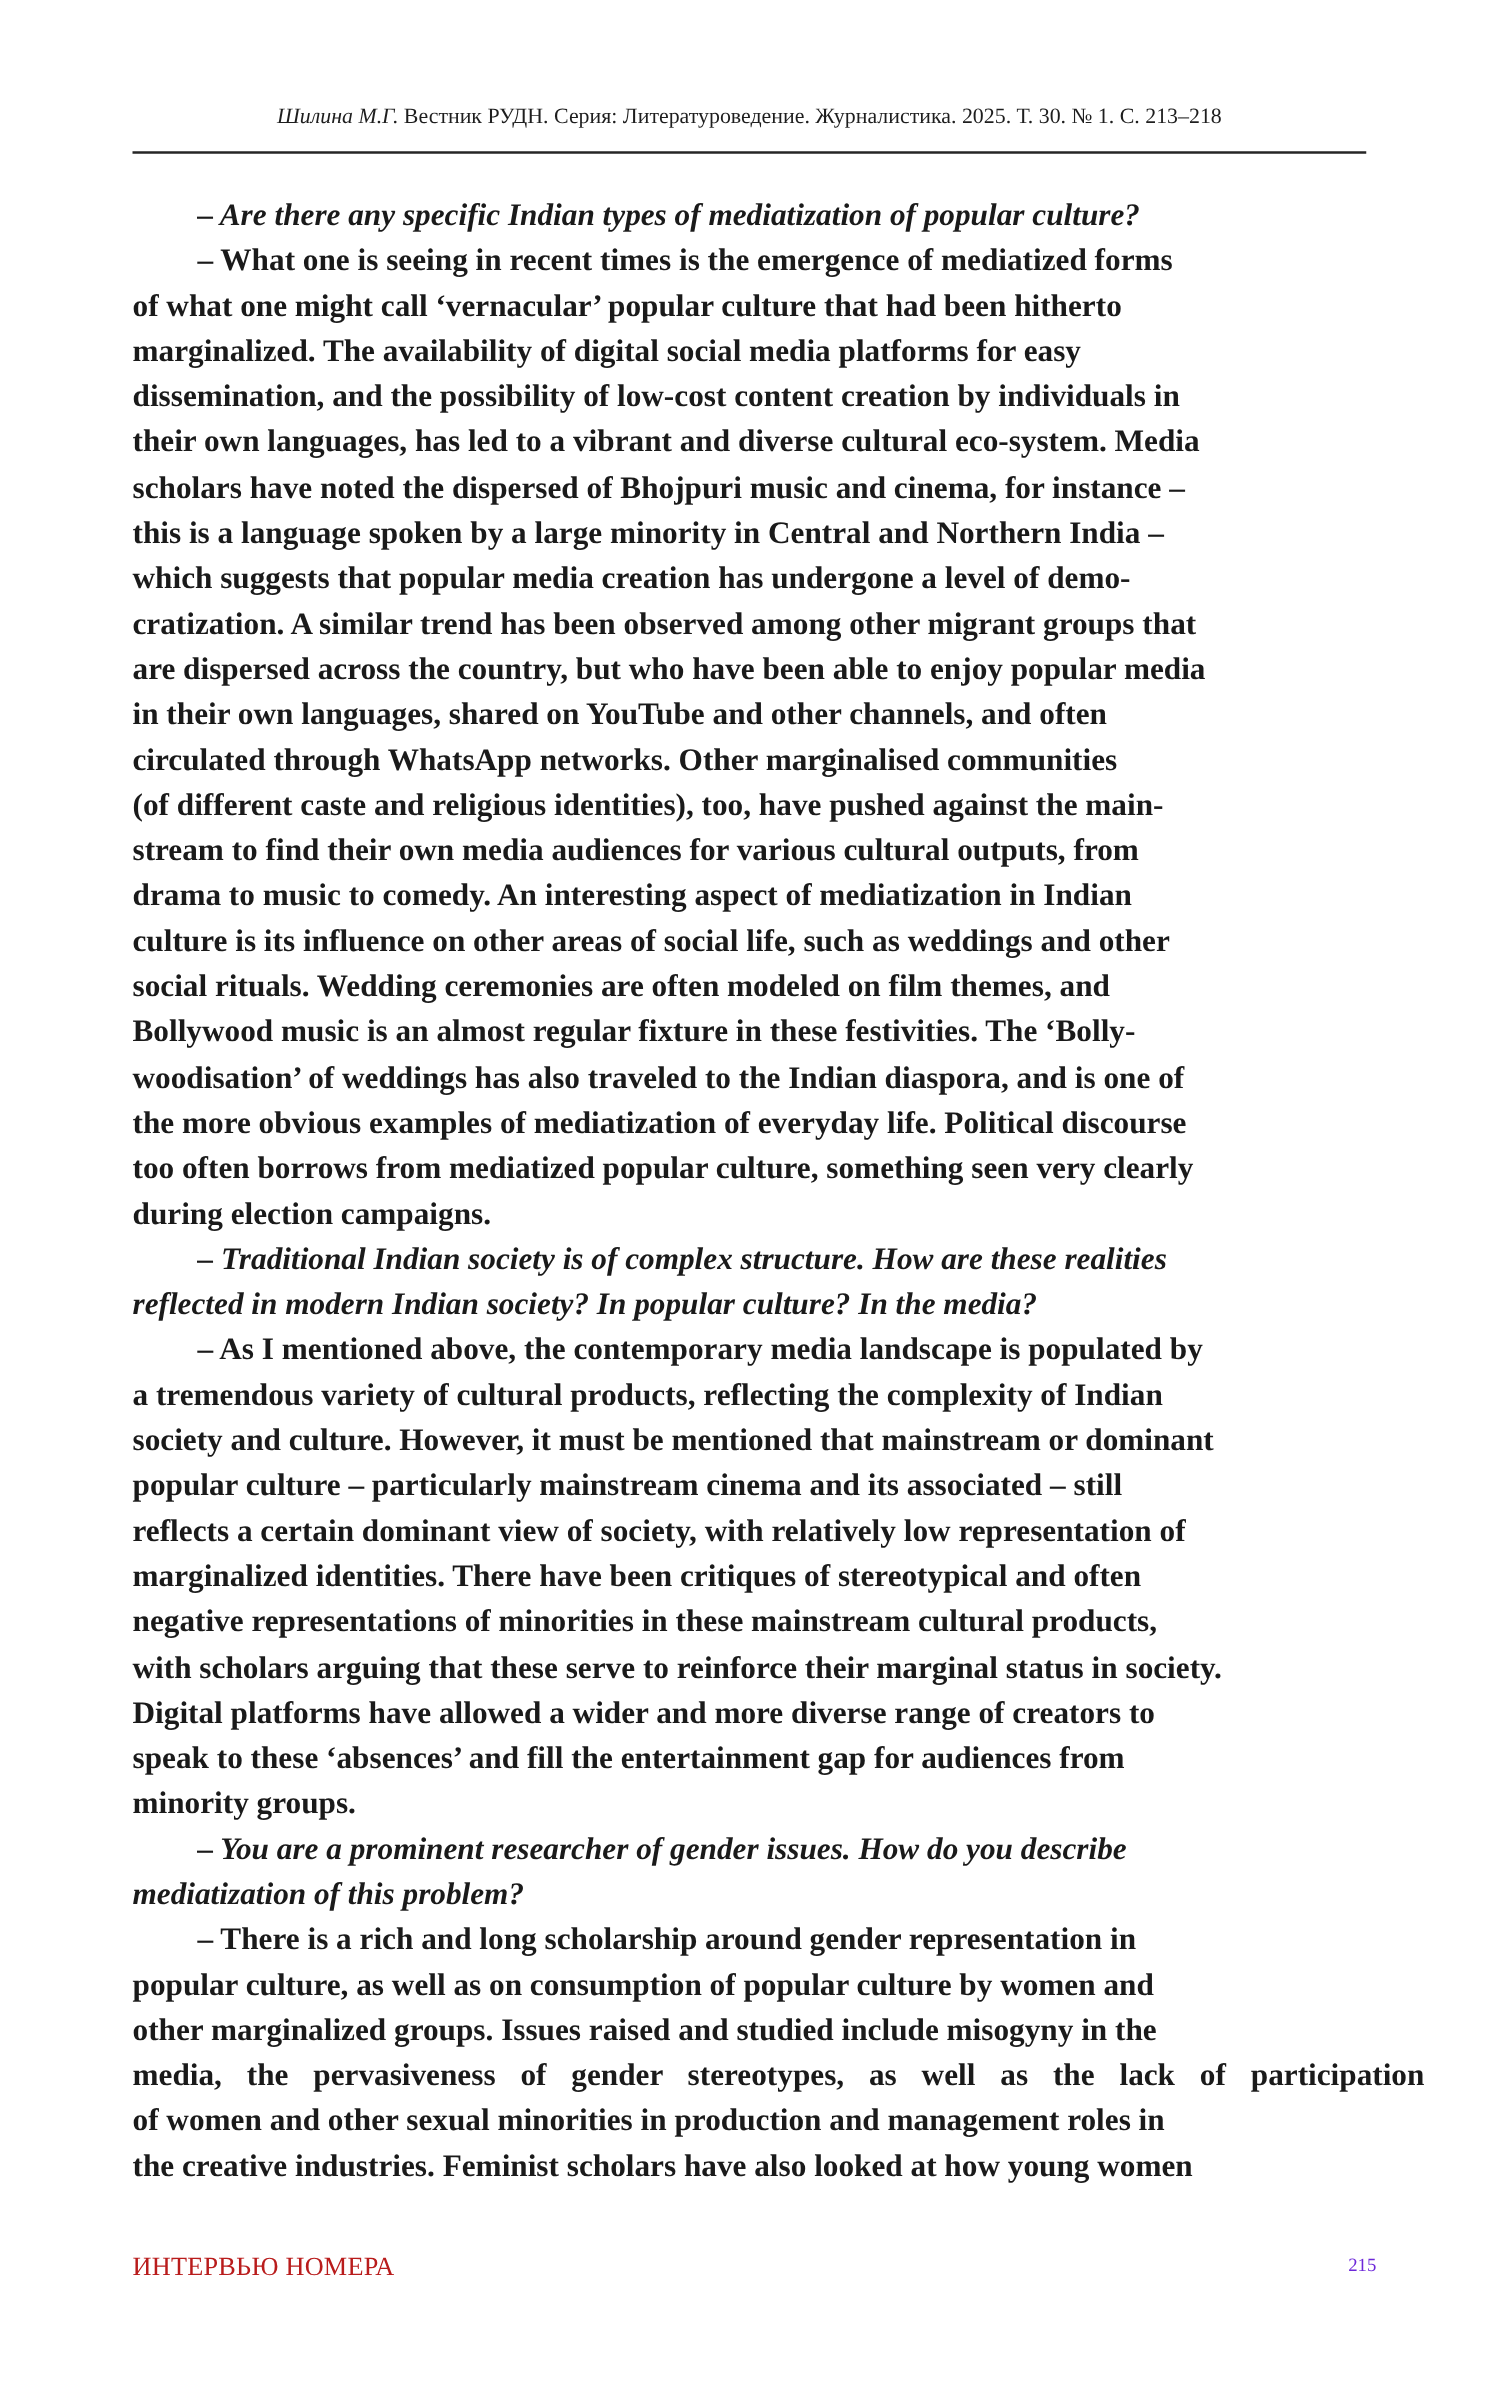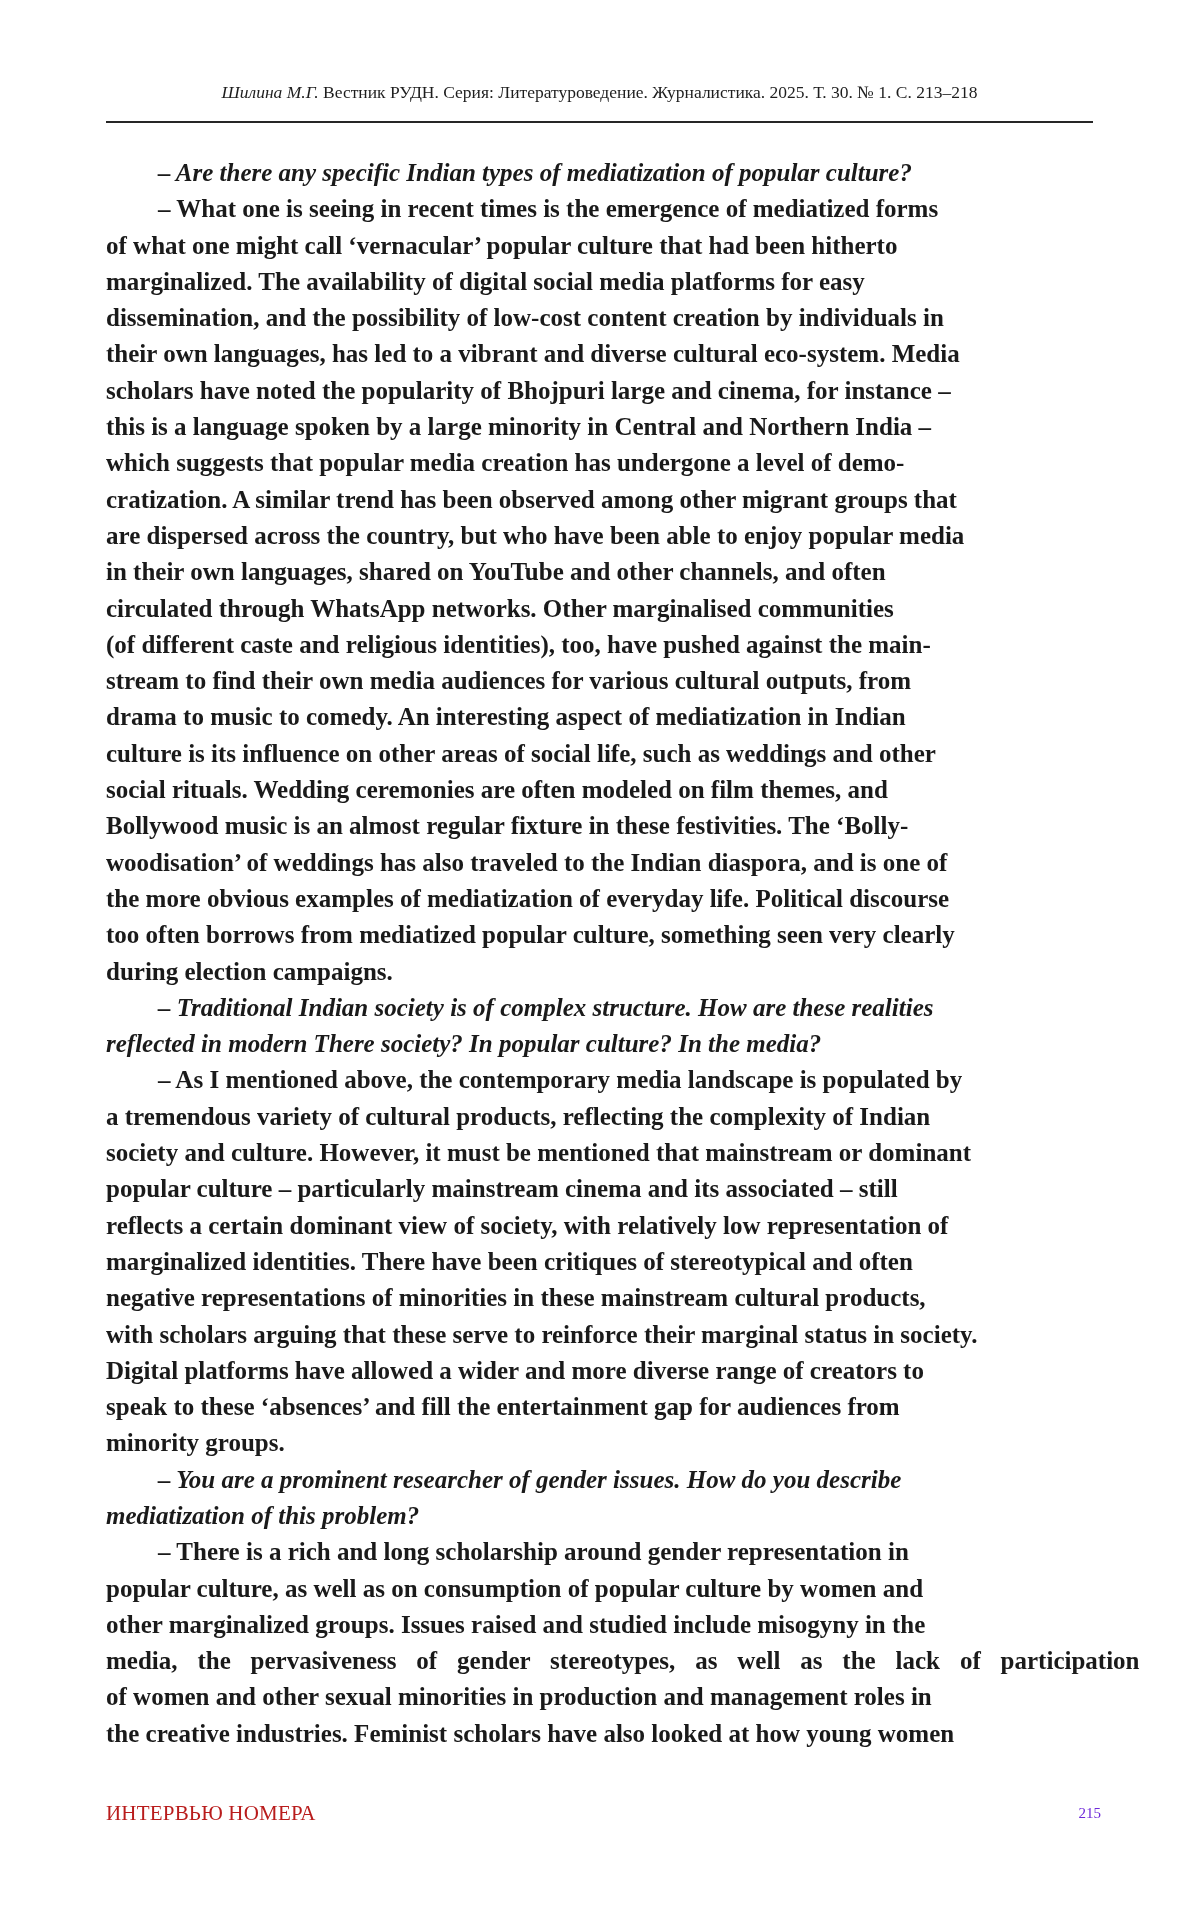--- a/index.html
+++ b/index.html
@@ -97,41 +97,41 @@
 <div class="body-text" id="body-text">
     <div>
       <div class="line indent question"><span class="inner">– Are there any specific Indian types of mediatization of popular culture?</span></div>
     </div>
     <div>
       <div class="line indent"><span class="inner">– What one is seeing in recent times is the emergence of mediatized forms</span></div>
       <div class="line"><span class="inner">of what one might call ‘vernacular’ popular culture that had been hitherto</span></div>
       <div class="line"><span class="inner">marginalized. The availability of digital social media platforms for easy</span></div>
       <div class="line"><span class="inner">dissemination, and the possibility of low-cost content creation by individuals in</span></div>
       <div class="line"><span class="inner">their own languages, has led to a vibrant and diverse cultural eco-system. Media</span></div>
-      <div class="line"><span class="inner">scholars have noted the popularity of Bhojpuri large and cinema, for instance –</span></div>
+      <div class="line"><span class="inner">scholars have noted the dispersed of Bhojpuri music and cinema, for instance –</span></div>
       <div class="line"><span class="inner">this is a language spoken by a large minority in Central and Northern India –</span></div>
       <div class="line"><span class="inner">which suggests that popular media creation has undergone a level of demo-</span></div>
       <div class="line"><span class="inner">cratization. A similar trend has been observed among other migrant groups that</span></div>
       <div class="line"><span class="inner">are dispersed across the country, but who have been able to enjoy popular media</span></div>
       <div class="line"><span class="inner">in their own languages, shared on YouTube and other channels, and often</span></div>
       <div class="line"><span class="inner">circulated through WhatsApp networks. Other marginalised communities</span></div>
       <div class="line"><span class="inner">(of different caste and religious identities), too, have pushed against the main-</span></div>
       <div class="line"><span class="inner">stream to find their own media audiences for various cultural outputs, from</span></div>
       <div class="line"><span class="inner">drama to music to comedy. An interesting aspect of mediatization in Indian</span></div>
       <div class="line"><span class="inner">culture is its influence on other areas of social life, such as weddings and other</span></div>
       <div class="line"><span class="inner">social rituals. Wedding ceremonies are often modeled on film themes, and</span></div>
       <div class="line"><span class="inner">Bollywood music is an almost regular fixture in these festivities. The ‘Bolly-</span></div>
       <div class="line"><span class="inner">woodisation’ of weddings has also traveled to the Indian diaspora, and is one of</span></div>
       <div class="line"><span class="inner">the more obvious examples of mediatization of everyday life. Political discourse</span></div>
       <div class="line"><span class="inner">too often borrows from mediatized popular culture, something seen very clearly</span></div>
       <div class="line"><span class="inner">during election campaigns.</span></div>
     </div>
     <div>
       <div class="line indent question"><span class="inner">– Traditional Indian society is of complex structure. How are these realities</span></div>
-      <div class="line question"><span class="inner">reflected in modern There society? In popular culture? In the media?</span></div>
+      <div class="line question"><span class="inner">reflected in modern Indian society? In popular culture? In the media?</span></div>
     </div>
     <div>
       <div class="line indent"><span class="inner">– As I mentioned above, the contemporary media landscape is populated by</span></div>
       <div class="line"><span class="inner">a tremendous variety of cultural products, reflecting the complexity of Indian</span></div>
       <div class="line"><span class="inner">society and culture. However, it must be mentioned that mainstream or dominant</span></div>
       <div class="line"><span class="inner">popular culture – particularly mainstream cinema and its associated – still</span></div>
       <div class="line"><span class="inner">reflects a certain dominant view of society, with relatively low representation of</span></div>
       <div class="line"><span class="inner">marginalized identities. There have been critiques of stereotypical and often</span></div>
       <div class="line"><span class="inner">negative representations of minorities in these mainstream cultural products,</span></div>
       <div class="line"><span class="inner">with scholars arguing that these serve to reinforce their marginal status in society.</span></div>

